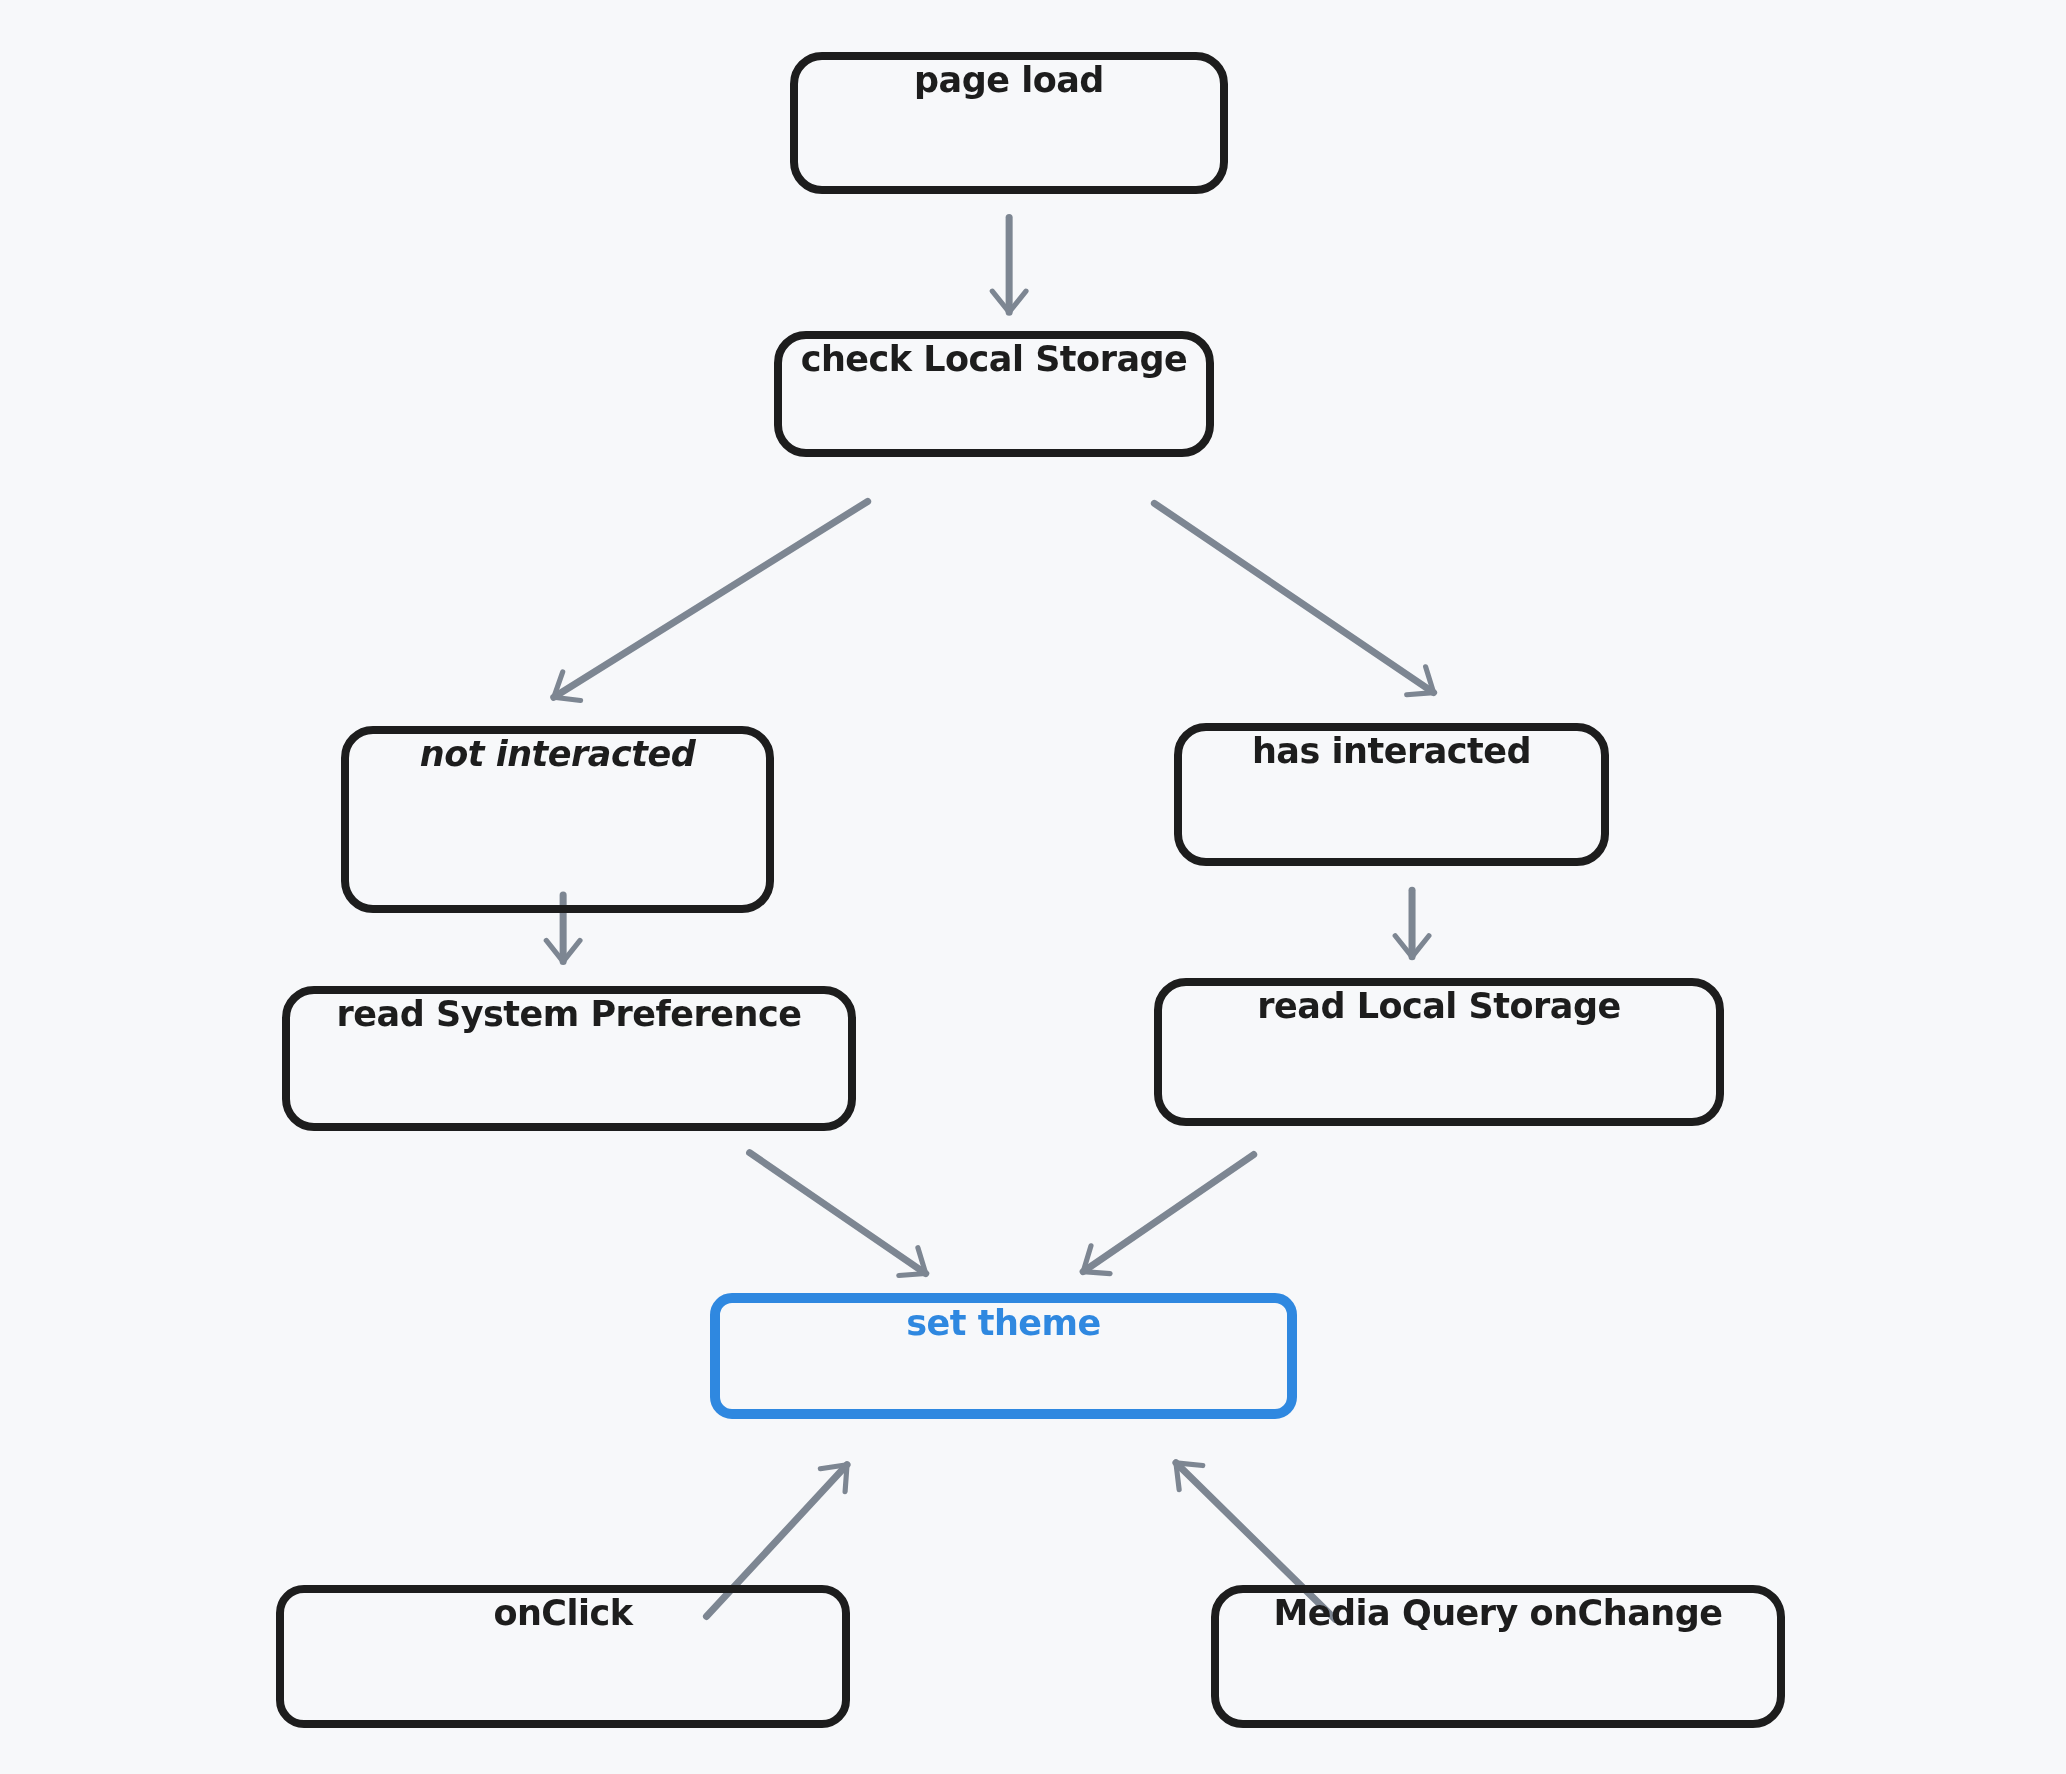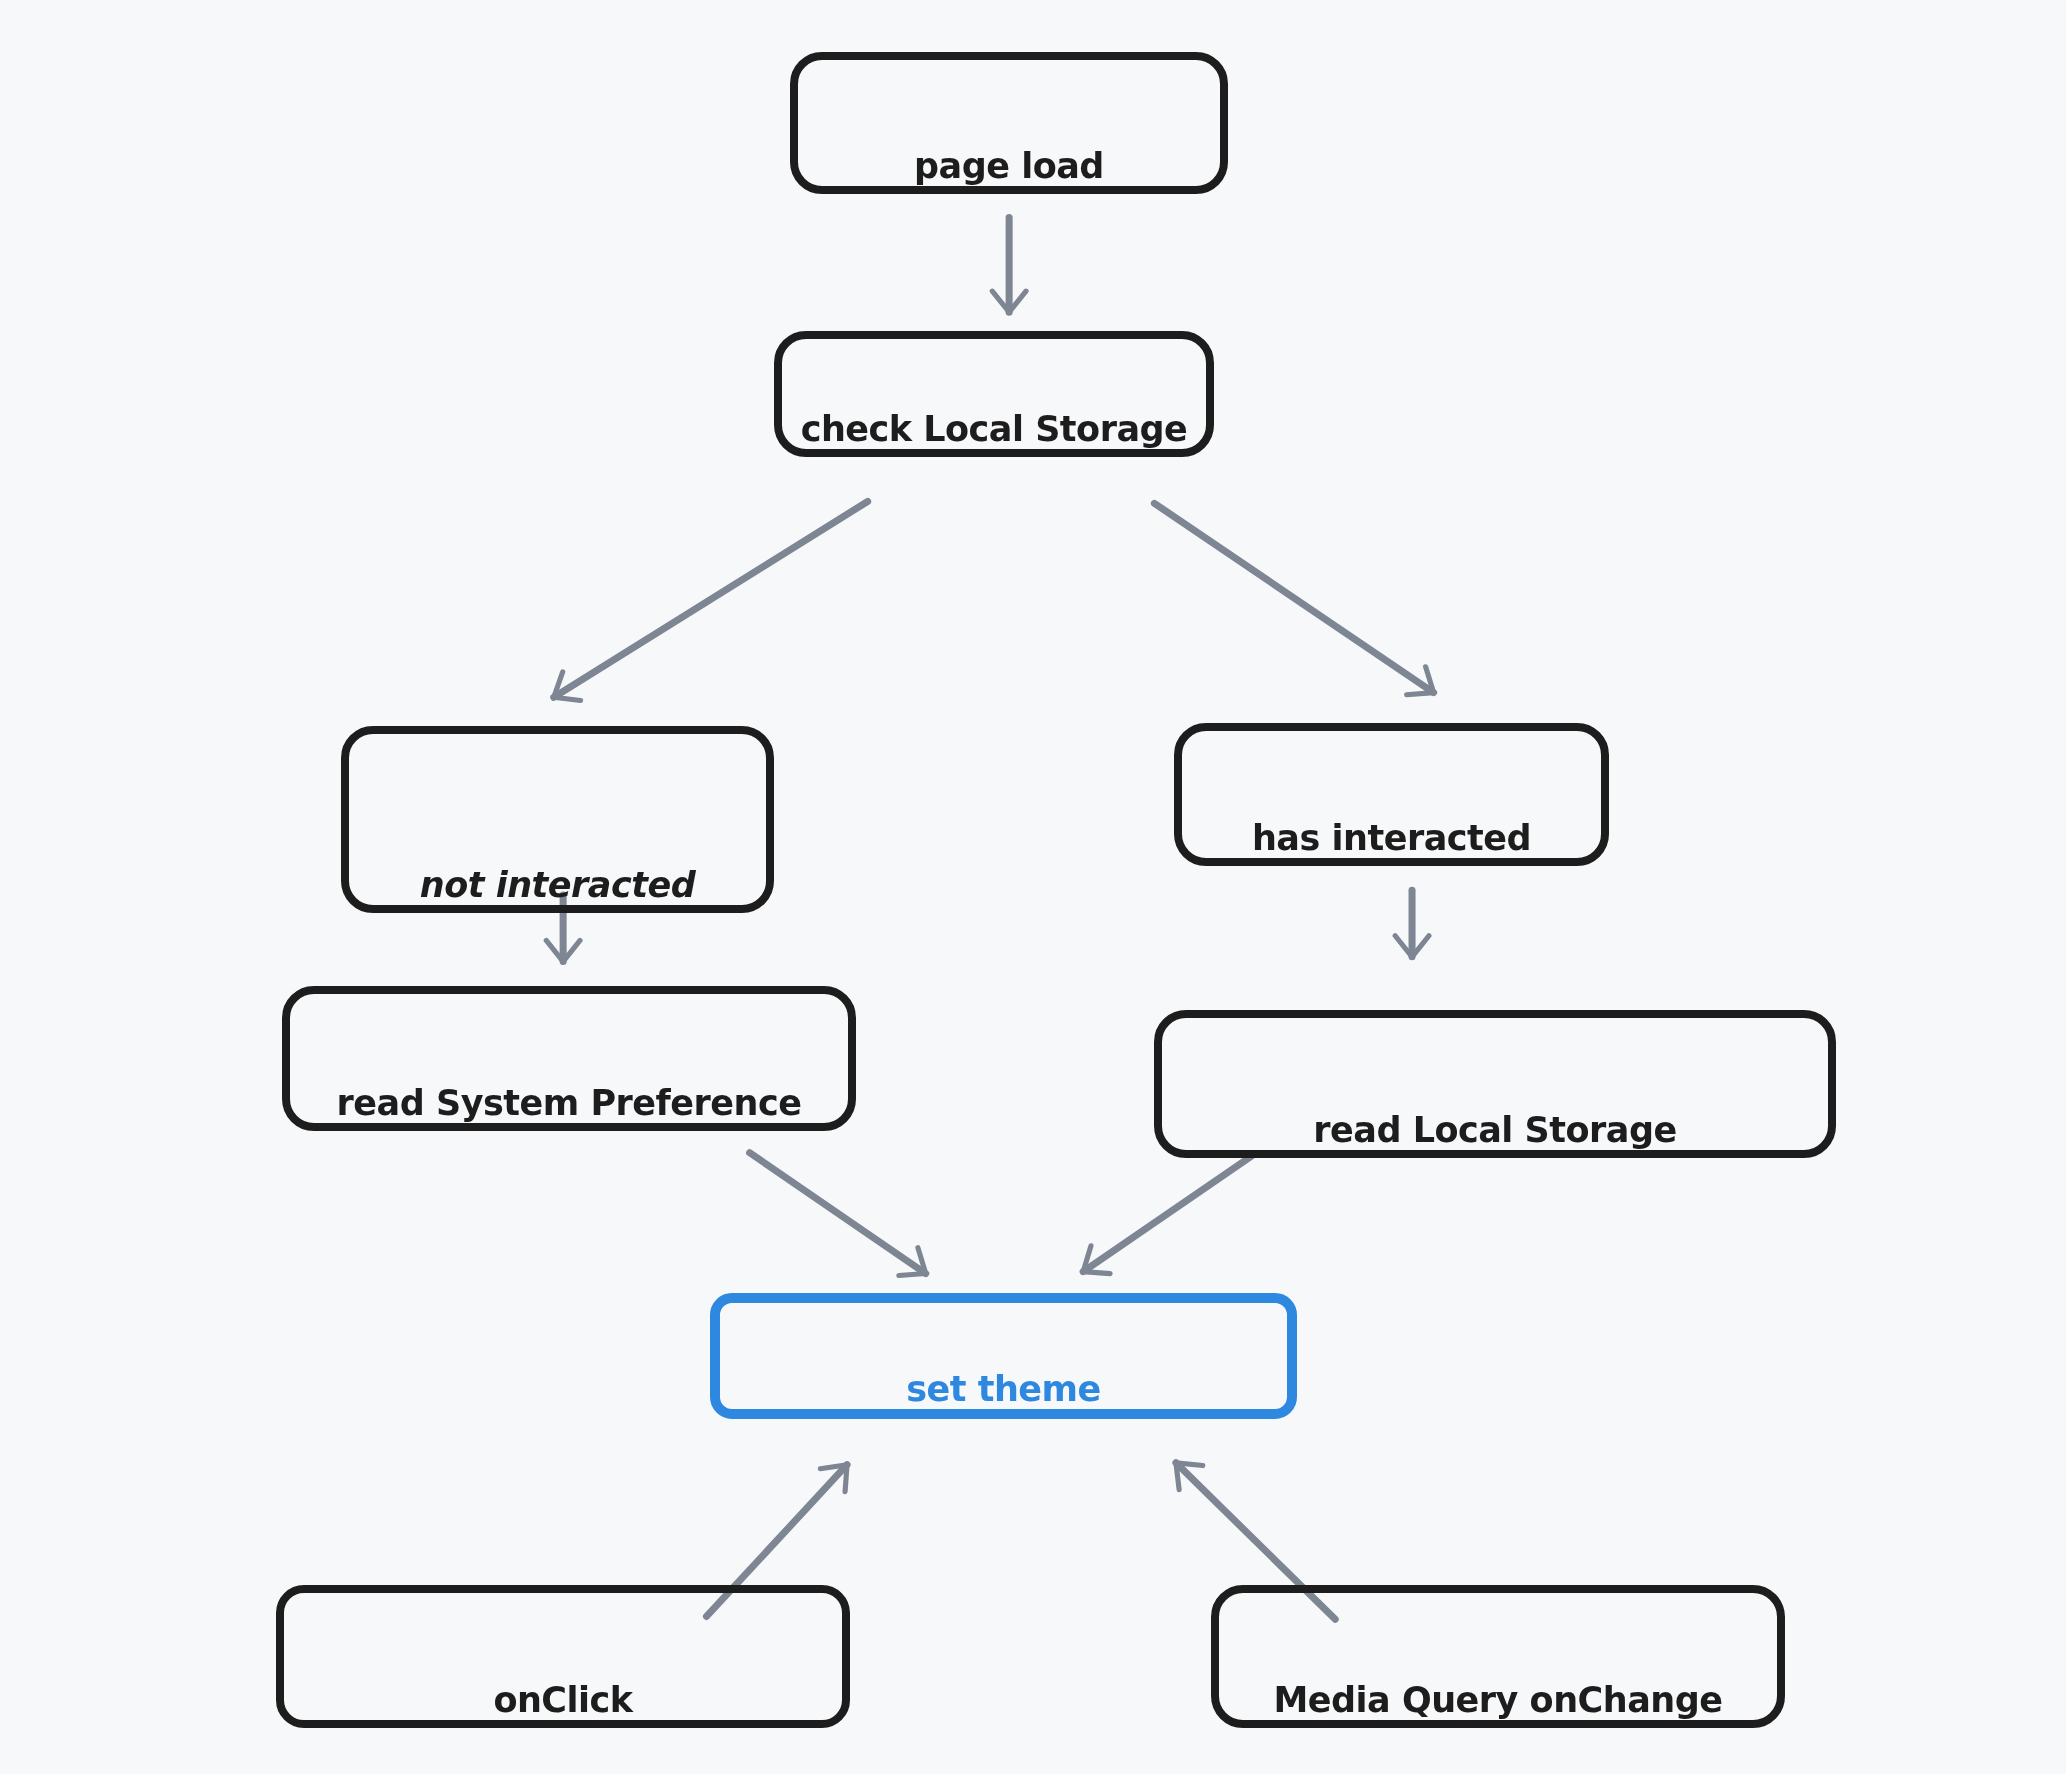--- a/index.html
+++ b/index.html
@@ -22,39 +22,39 @@
     stroke: var(--arrow-color, #7d8692);
     stroke-width: 7.5;
     stroke-linecap: round;
   }
   .node {
     position: absolute;
     box-sizing: border-box;
     border: 8.4px solid var(--node-stroke, #1d1d1d);
     border-radius: 32px;
     background: transparent;
-    display: flex; align-items: flex-end; justify-content: center;
+    display: flex; align-items: flex-start; justify-content: center;
     color: var(--node-text, #1d1d1d);
     font-size: 35px; font-weight: 700;
     letter-spacing: -0.5px;
     white-space: nowrap;
   }
   .node.accent {
     border: 10.3px solid var(--accent-color, #2f88e0);
     color: var(--accent-color, #2f88e0);
     border-radius: 22px;
   }
   .node-label { pointer-events: none; }
 
   #n-page-load              { left: 790px;  top: 52px;   width: 438px; height: 142px; }
   #n-check-local-storage    { left: 774px;  top: 331px;  width: 440px; height: 126px; }
   #n-not-interacted         { left: 341px;  top: 726px;  width: 433px; height: 187px; font-style: italic; }
   #n-has-interacted         { left: 1174px; top: 723px;  width: 435px; height: 143px; }
   #n-read-system-preference { left: 282px;  top: 986px; width: 574px; height: 145px; }
-  #n-read-local-storage     { left: 1154px; top: 1010px; width: 682px; height: 148px; }
+  #n-read-local-storage     { left: 1154px; top: 978px; width: 570px; height: 148px; }
   #n-set-theme              { left: 710px;  top: 1293px; width: 587px; height: 126px; }
   #n-onclick                { left: 276px;  top: 1585px; width: 574px; height: 143px; border-radius: 28px; }
   #n-media-query-onchange   { left: 1211px; top: 1585px; width: 574px; height: 143px; }
 </style>
 </head>
 <body>
 
 <div class="canvas">
 
   <svg class="edges" viewBox="0 0 2206 1894" xmlns="http://www.w3.org/2000/svg">

